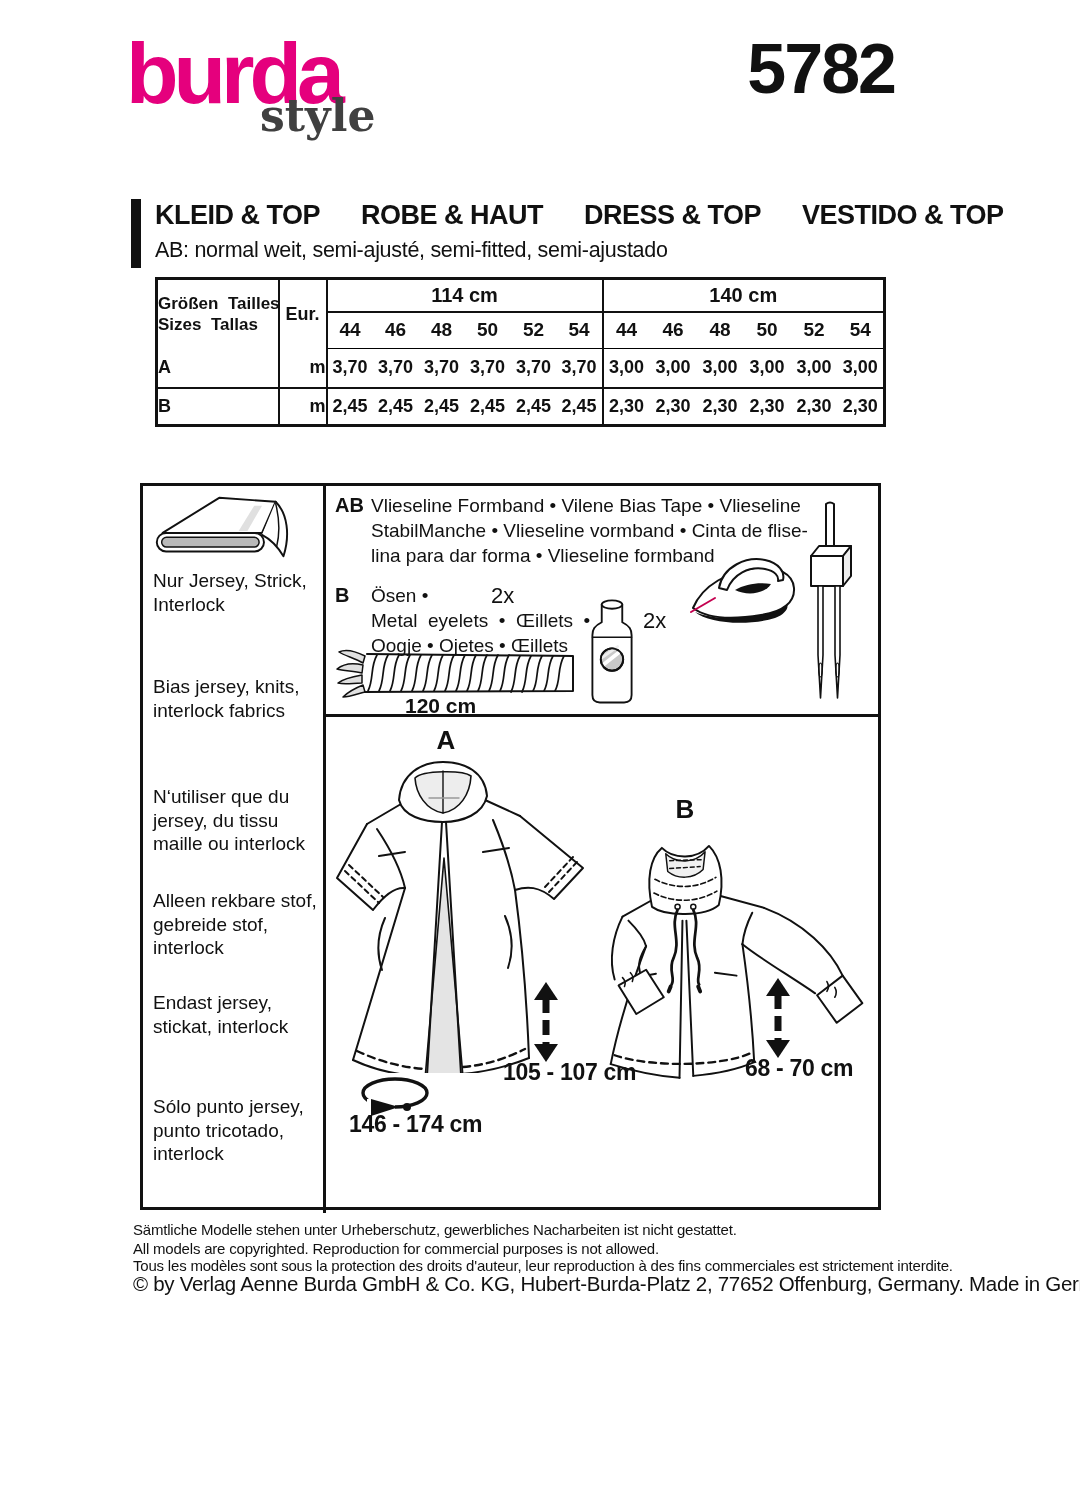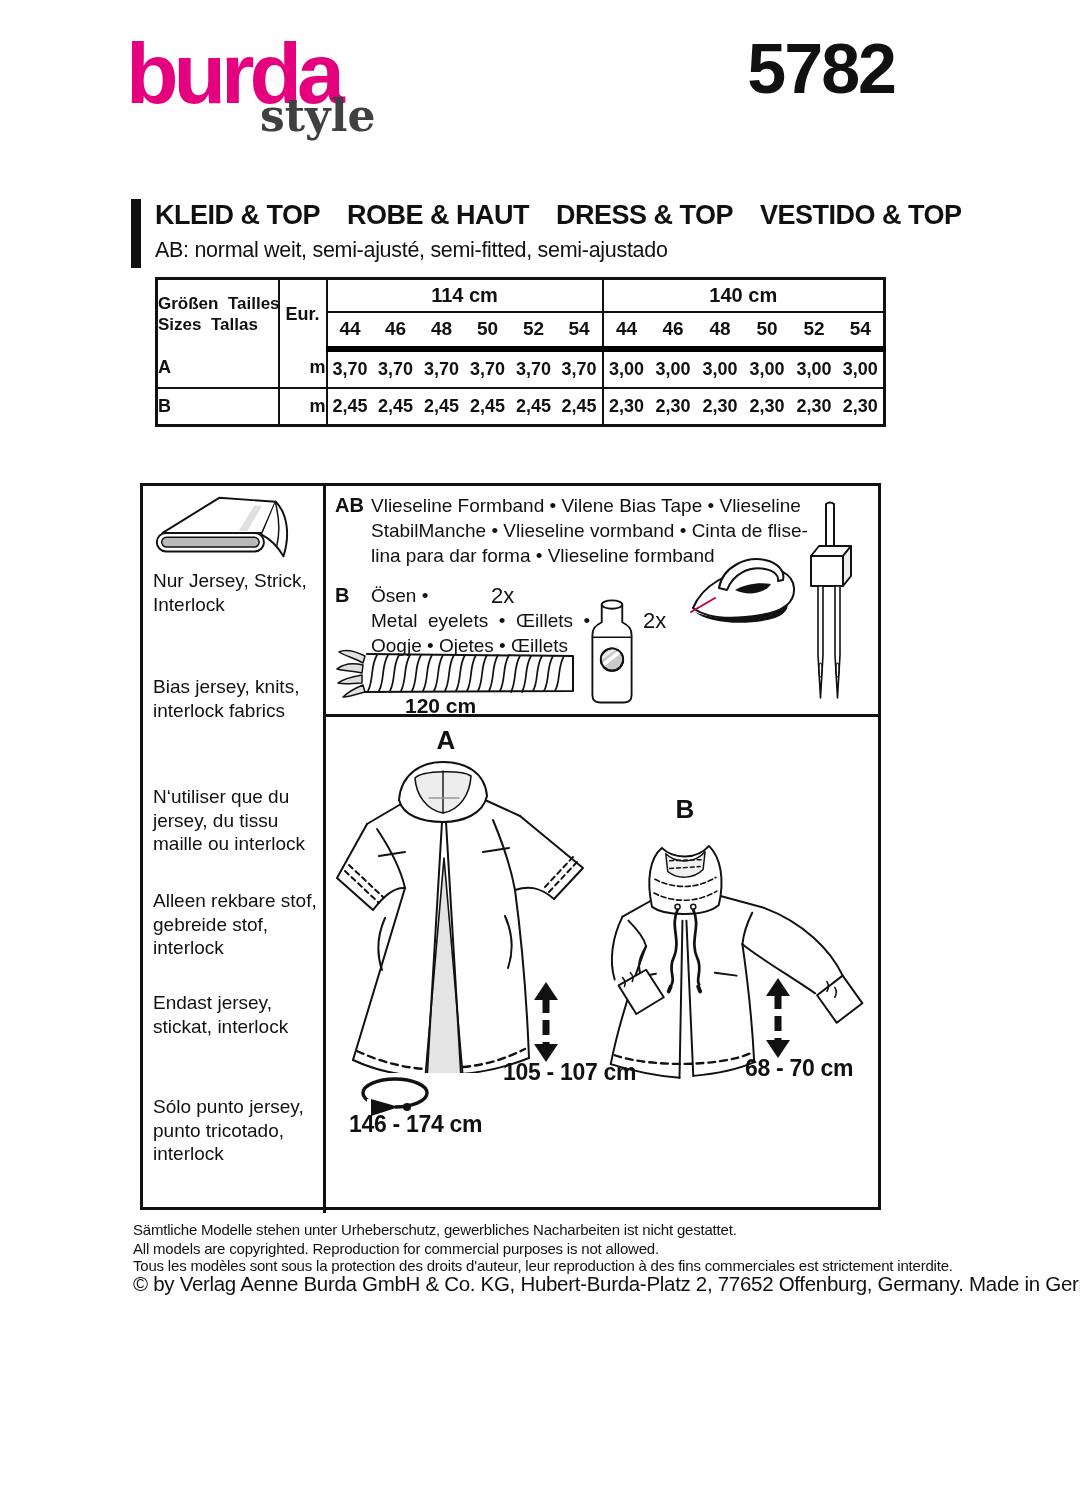--- a/index.html
+++ b/index.html
@@ -7,33 +7,33 @@
   #page{position:relative;width:1080px;height:1492px;background:#ffffff;overflow:hidden;
         font-family:"Liberation Sans",sans-serif;color:#111}
   .abs{position:absolute}
   .ws{white-space:pre}
   
   .logo-main{left:126px;top:30px;font-size:86px;font-weight:700;letter-spacing:-5px;color:#e5007d;line-height:1}
   .logo-sub{left:260px;top:94px;font-family:"DejaVu Serif",serif;font-weight:700;font-size:44px;color:#404040;line-height:1}
   .pattern-number{right:185px;top:34px;font-size:70px;font-weight:700;letter-spacing:-2px;line-height:1}
   
   .title-bar{left:131px;top:199px;width:10px;height:69px;background:#111}
-  .title-row{left:155px;top:200px;display:flex;gap:27px;font-size:27px;font-weight:700;letter-spacing:-0.5px;white-space:nowrap}
+  .title-row{left:155px;top:200px;display:flex;gap:41px;font-size:27px;font-weight:700;letter-spacing:-0.5px;white-space:nowrap}
   .subtitle{left:155px;top:238px;font-size:21.5px;letter-spacing:-0.3px;white-space:nowrap}
   .subtitle b{font-weight:400}
   
   table.fab{left:155px;top:277px;position:absolute;border-collapse:collapse;table-layout:fixed;width:731px;
             font-weight:700;text-align:center;color:#111}
   table.fab{border:3px solid #111}
   table.fab td{padding:0}
   td.cmhead{font-size:20px;height:33px;border-bottom:2px solid #111}
   td.lab{ text-align:left;padding-left:7px;font-size:17px;line-height:1.25}
   td.eur{font-size:18px}
   td.bl{border-left:2px solid #111}
-  tr.sizes td{font-size:19px;height:37px;border-bottom:6px solid #000000}
+  tr.sizes td{font-size:19px;height:37px;border-bottom:1px solid #000000}
   tr.rowA td{height:39px;border-bottom:2px solid #111;font-size:18px}
   tr.rowB td{height:38px;font-size:18px}
   td.rowlab{text-align:left;padding-left:8px;font-size:20px}
   td.unit{text-align:right;padding-right:7px;font-size:18px}
   
   .main-box{left:140px;top:483px;width:741px;height:727px;border:3px solid #111}
   .vdivider{left:180px;top:0;width:3px;height:727px;background:#111;position:absolute}
   .hdivider{left:183px;top:228px;right:0;height:3px;background:#111;position:absolute}
   .advice{left:10px;width:172px;font-size:19px;line-height:1.24;position:absolute}
   .notion-label{font-size:20px;font-weight:700;position:absolute}

